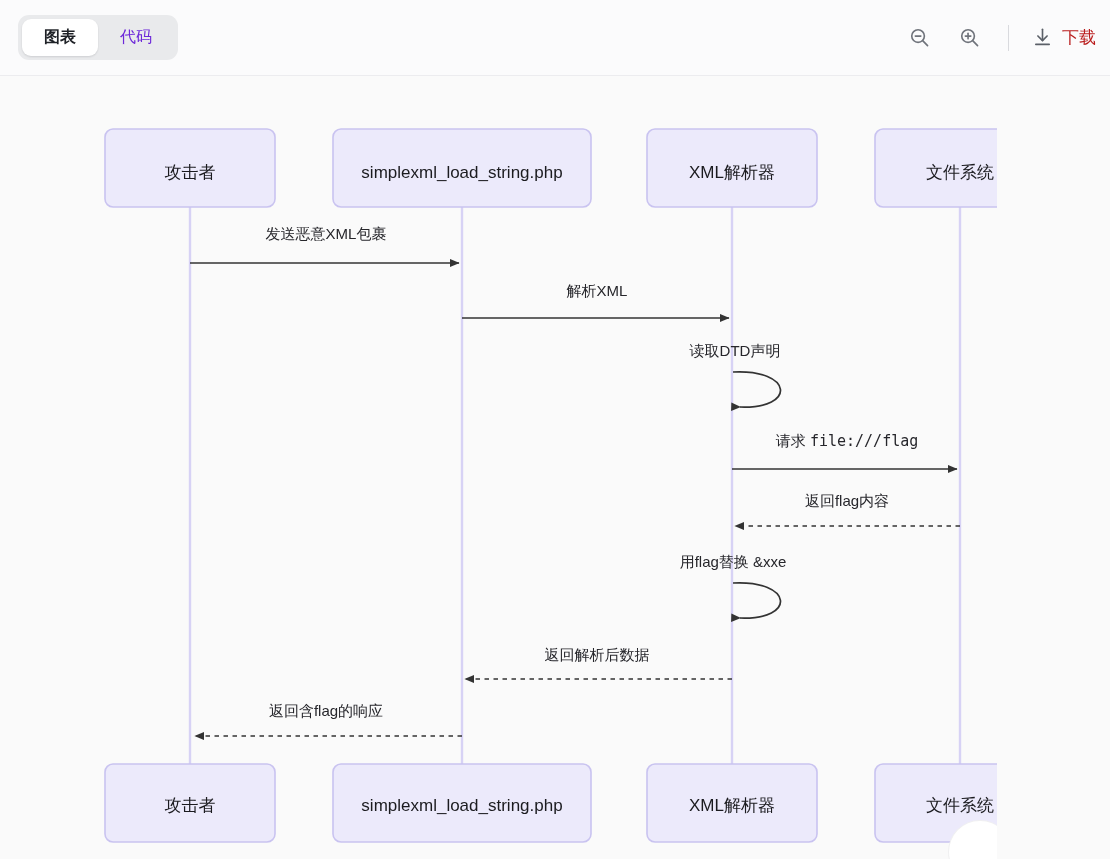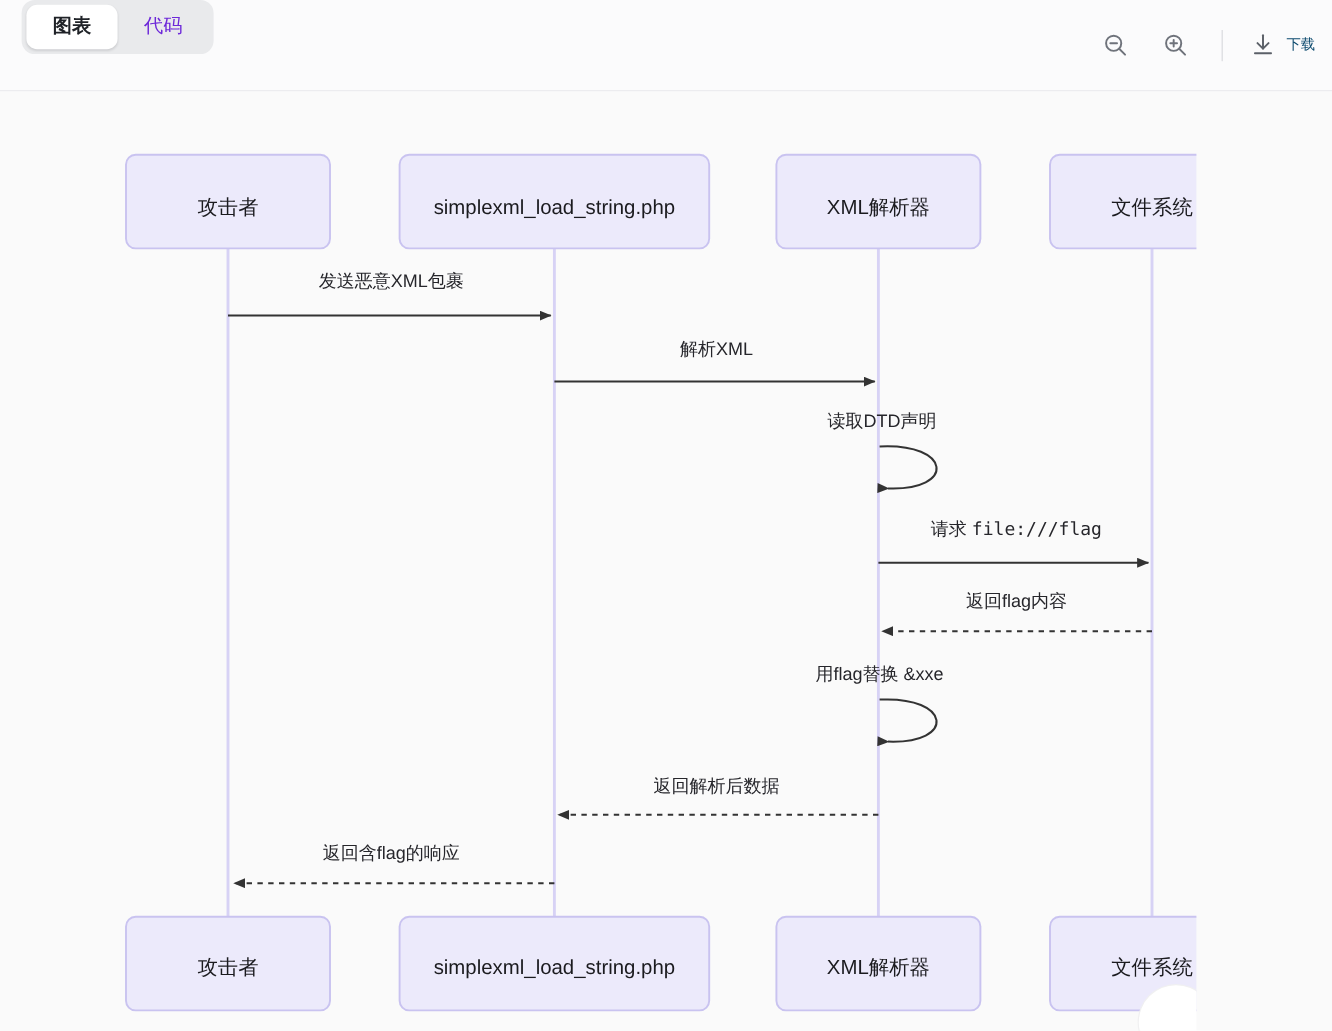--- a/index.html
+++ b/index.html
@@ -19,20 +19,21 @@
   }
 
   
   .header {
     position: absolute;
     left: 0; top: 0;
     width: 1110px; height: 76px;
     background: #fbfbfc;
     border-bottom: 1px solid #ececef;
     display: flex;
+    align-items: center;
     justify-content: space-between;
     padding: 0 18px 0 18px;
   }
 
   .tab-group {
     display: flex;
     align-items: center;
     background: #e9eaec;
     border-radius: 11px;
     padding: 4px;
@@ -82,22 +83,22 @@
     display: flex;
     align-items: center;
     gap: 8px;
     height: 46px;
     padding: 0 6px 0 6px;
     border-radius: 9px;
     cursor: pointer;
     color: #5b6068;
   }
   .dl-btn .dl-text {
-    font-size: 12px;
-    color: #0c4a6e;
+    font-size: 17px;
+    color: #b91c1c;
     white-space: nowrap;
   }
 
   
   .canvas {
     position: absolute;
     left: 0; top: 84px;
     width: 997px;
     height: 783px;
     background: #fafafa;

